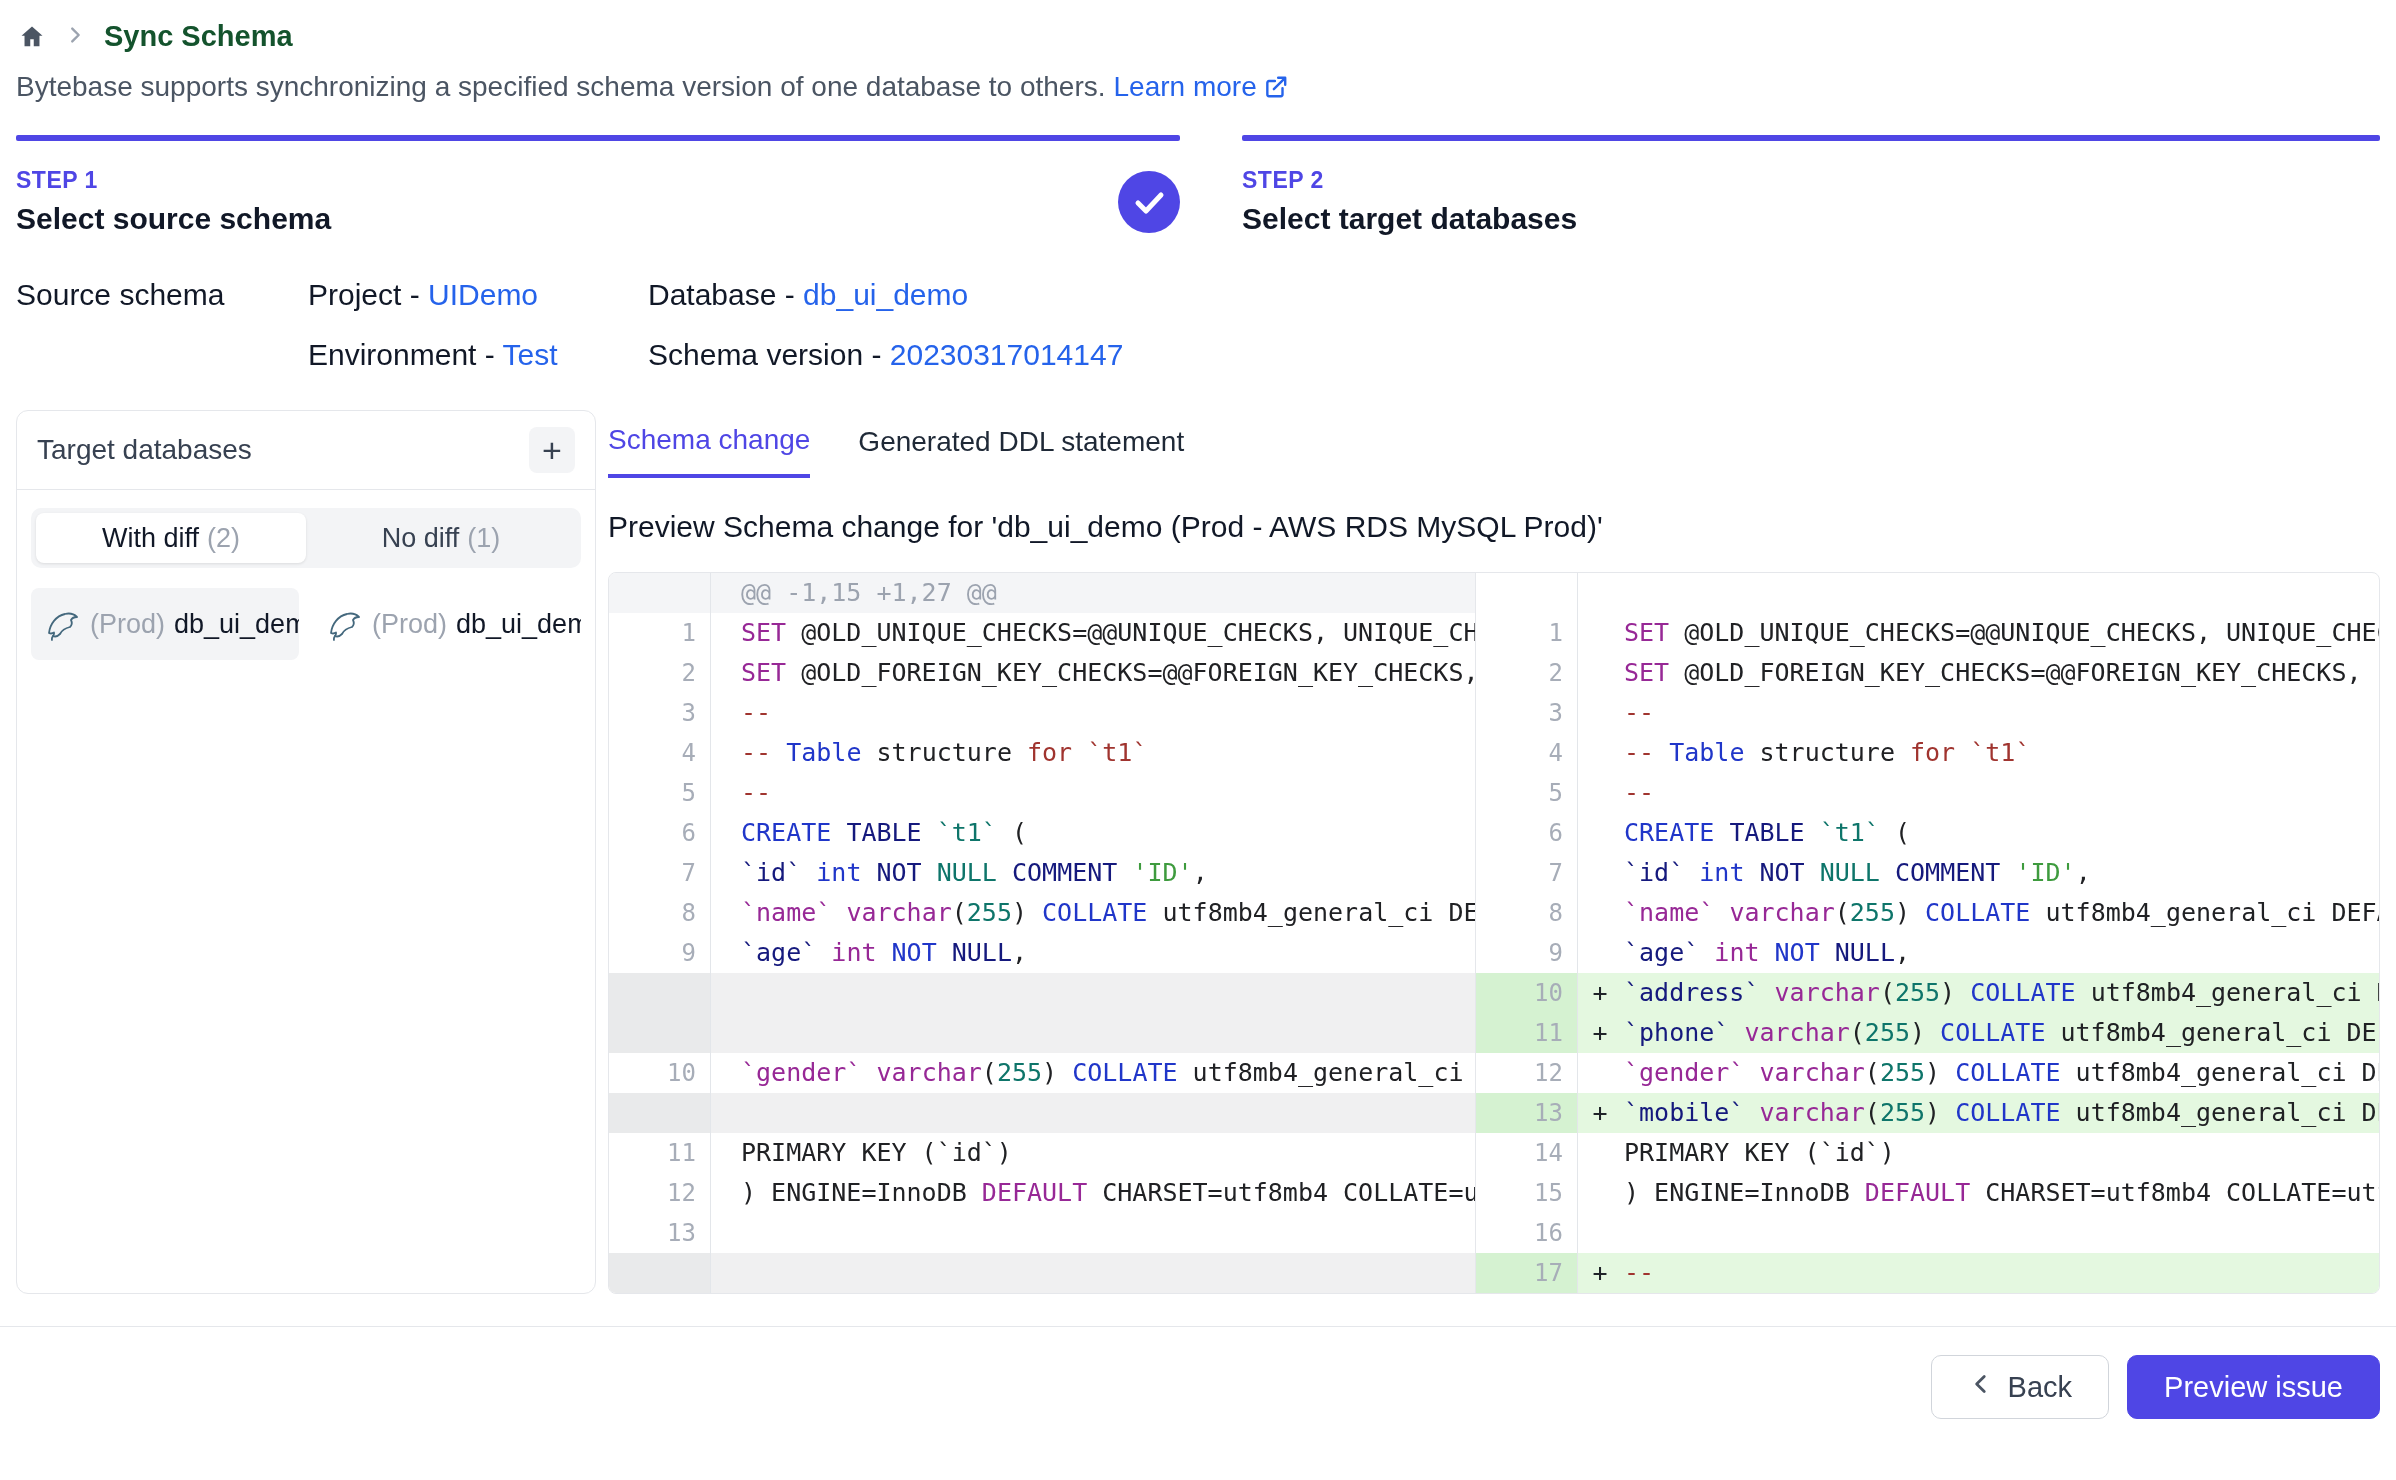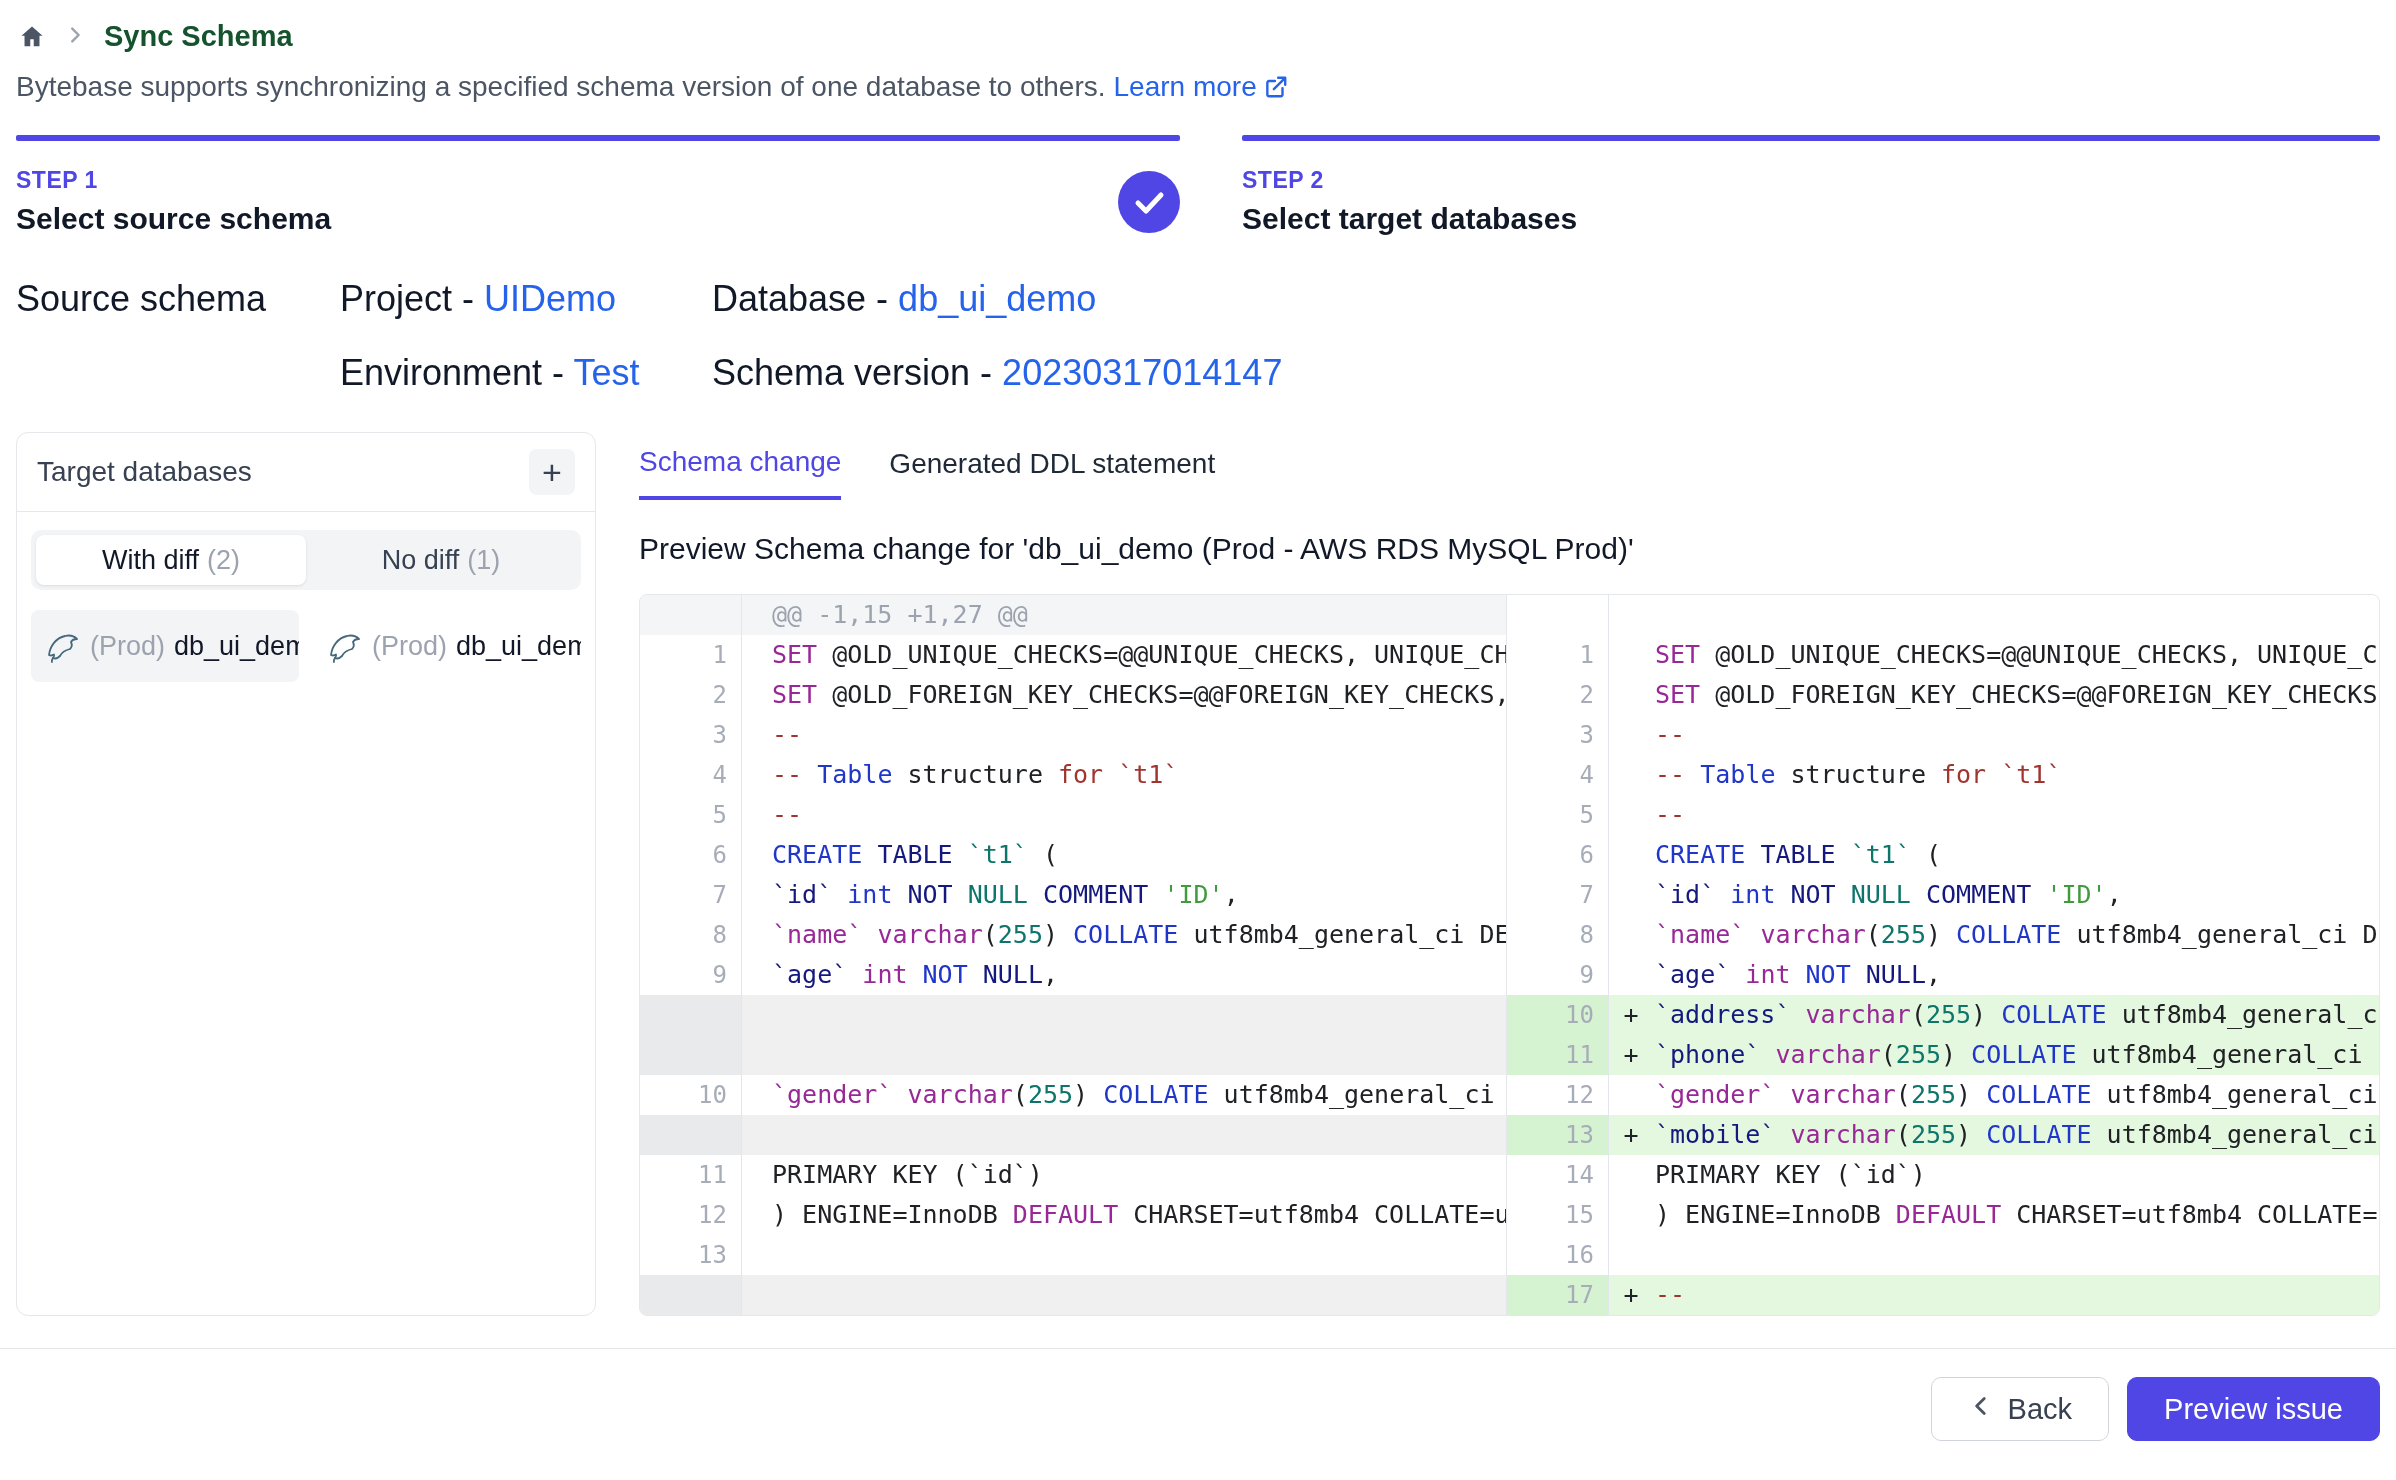--- a/index.html
+++ b/index.html
@@ -20,27 +20,27 @@
   .steps { display:flex; gap:62px; margin-top:32px; }
   .step { position:relative; }
   .step-1 { width:1164px; }
   .step-2 { flex:1; }
   .step-bar { height:6px; background:#4f46e5; border-radius:2px; }
   .step-label { margin-top:26px; font-size:23px; font-weight:700; letter-spacing:.5px; color:#4f46e5; }
   .step-title { margin-top:8px; font-size:30px; font-weight:600; color:#111827; }
   .step-check { position:absolute; right:0; top:36px; width:62px; height:62px; }
 
   
-  .src { display:grid; grid-template-columns:292px 340px auto; column-gap:0; row-gap:26px; margin-top:42px; font-size:36px; align-items:baseline;gap:32px; }
+  .src { display:grid; grid-template-columns:292px 340px auto; column-gap:0; row-gap:26px; margin-top:42px; font-size:30px; align-items:baseline; }
   .src .lbl { color:#111827; font-weight:500; }
   .src .pair { color:#111827; }
   .src .pair a { color:#2563eb; text-decoration:none; cursor:pointer; }
 
   
-  .main { display:flex; align-items:stretch; gap:43px; margin-top:38px; }
+  .main { display:flex; align-items:stretch; gap:12px; margin-top:38px; }
 
   
   .tpanel { width:580px; flex:none; border:1px solid #e5e7eb; border-radius:12px; background:#fff; min-height:880px; }
   .tpanel-head { display:flex; align-items:center; justify-content:space-between; padding:16px 20px; border-bottom:1px solid #e5e7eb; }
   .tpanel-title { font-size:28px; font-weight:500; color:#374151; }
   .add-btn { width:46px; height:46px; border:none; border-radius:8px; background:#f3f4f6; color:#374151;
              font-size:34px; line-height:1; cursor:pointer; display:flex; align-items:center; justify-content:center; }
   .seg { margin:18px 14px 0 14px; background:#f3f4f6; border-radius:10px; padding:5px; display:flex; }
   .seg-btn { flex:1; height:50px; border:none; background:transparent; border-radius:8px; font-size:27px;
              color:#374151; display:flex; align-items:center; justify-content:center; gap:8px; cursor:pointer;

